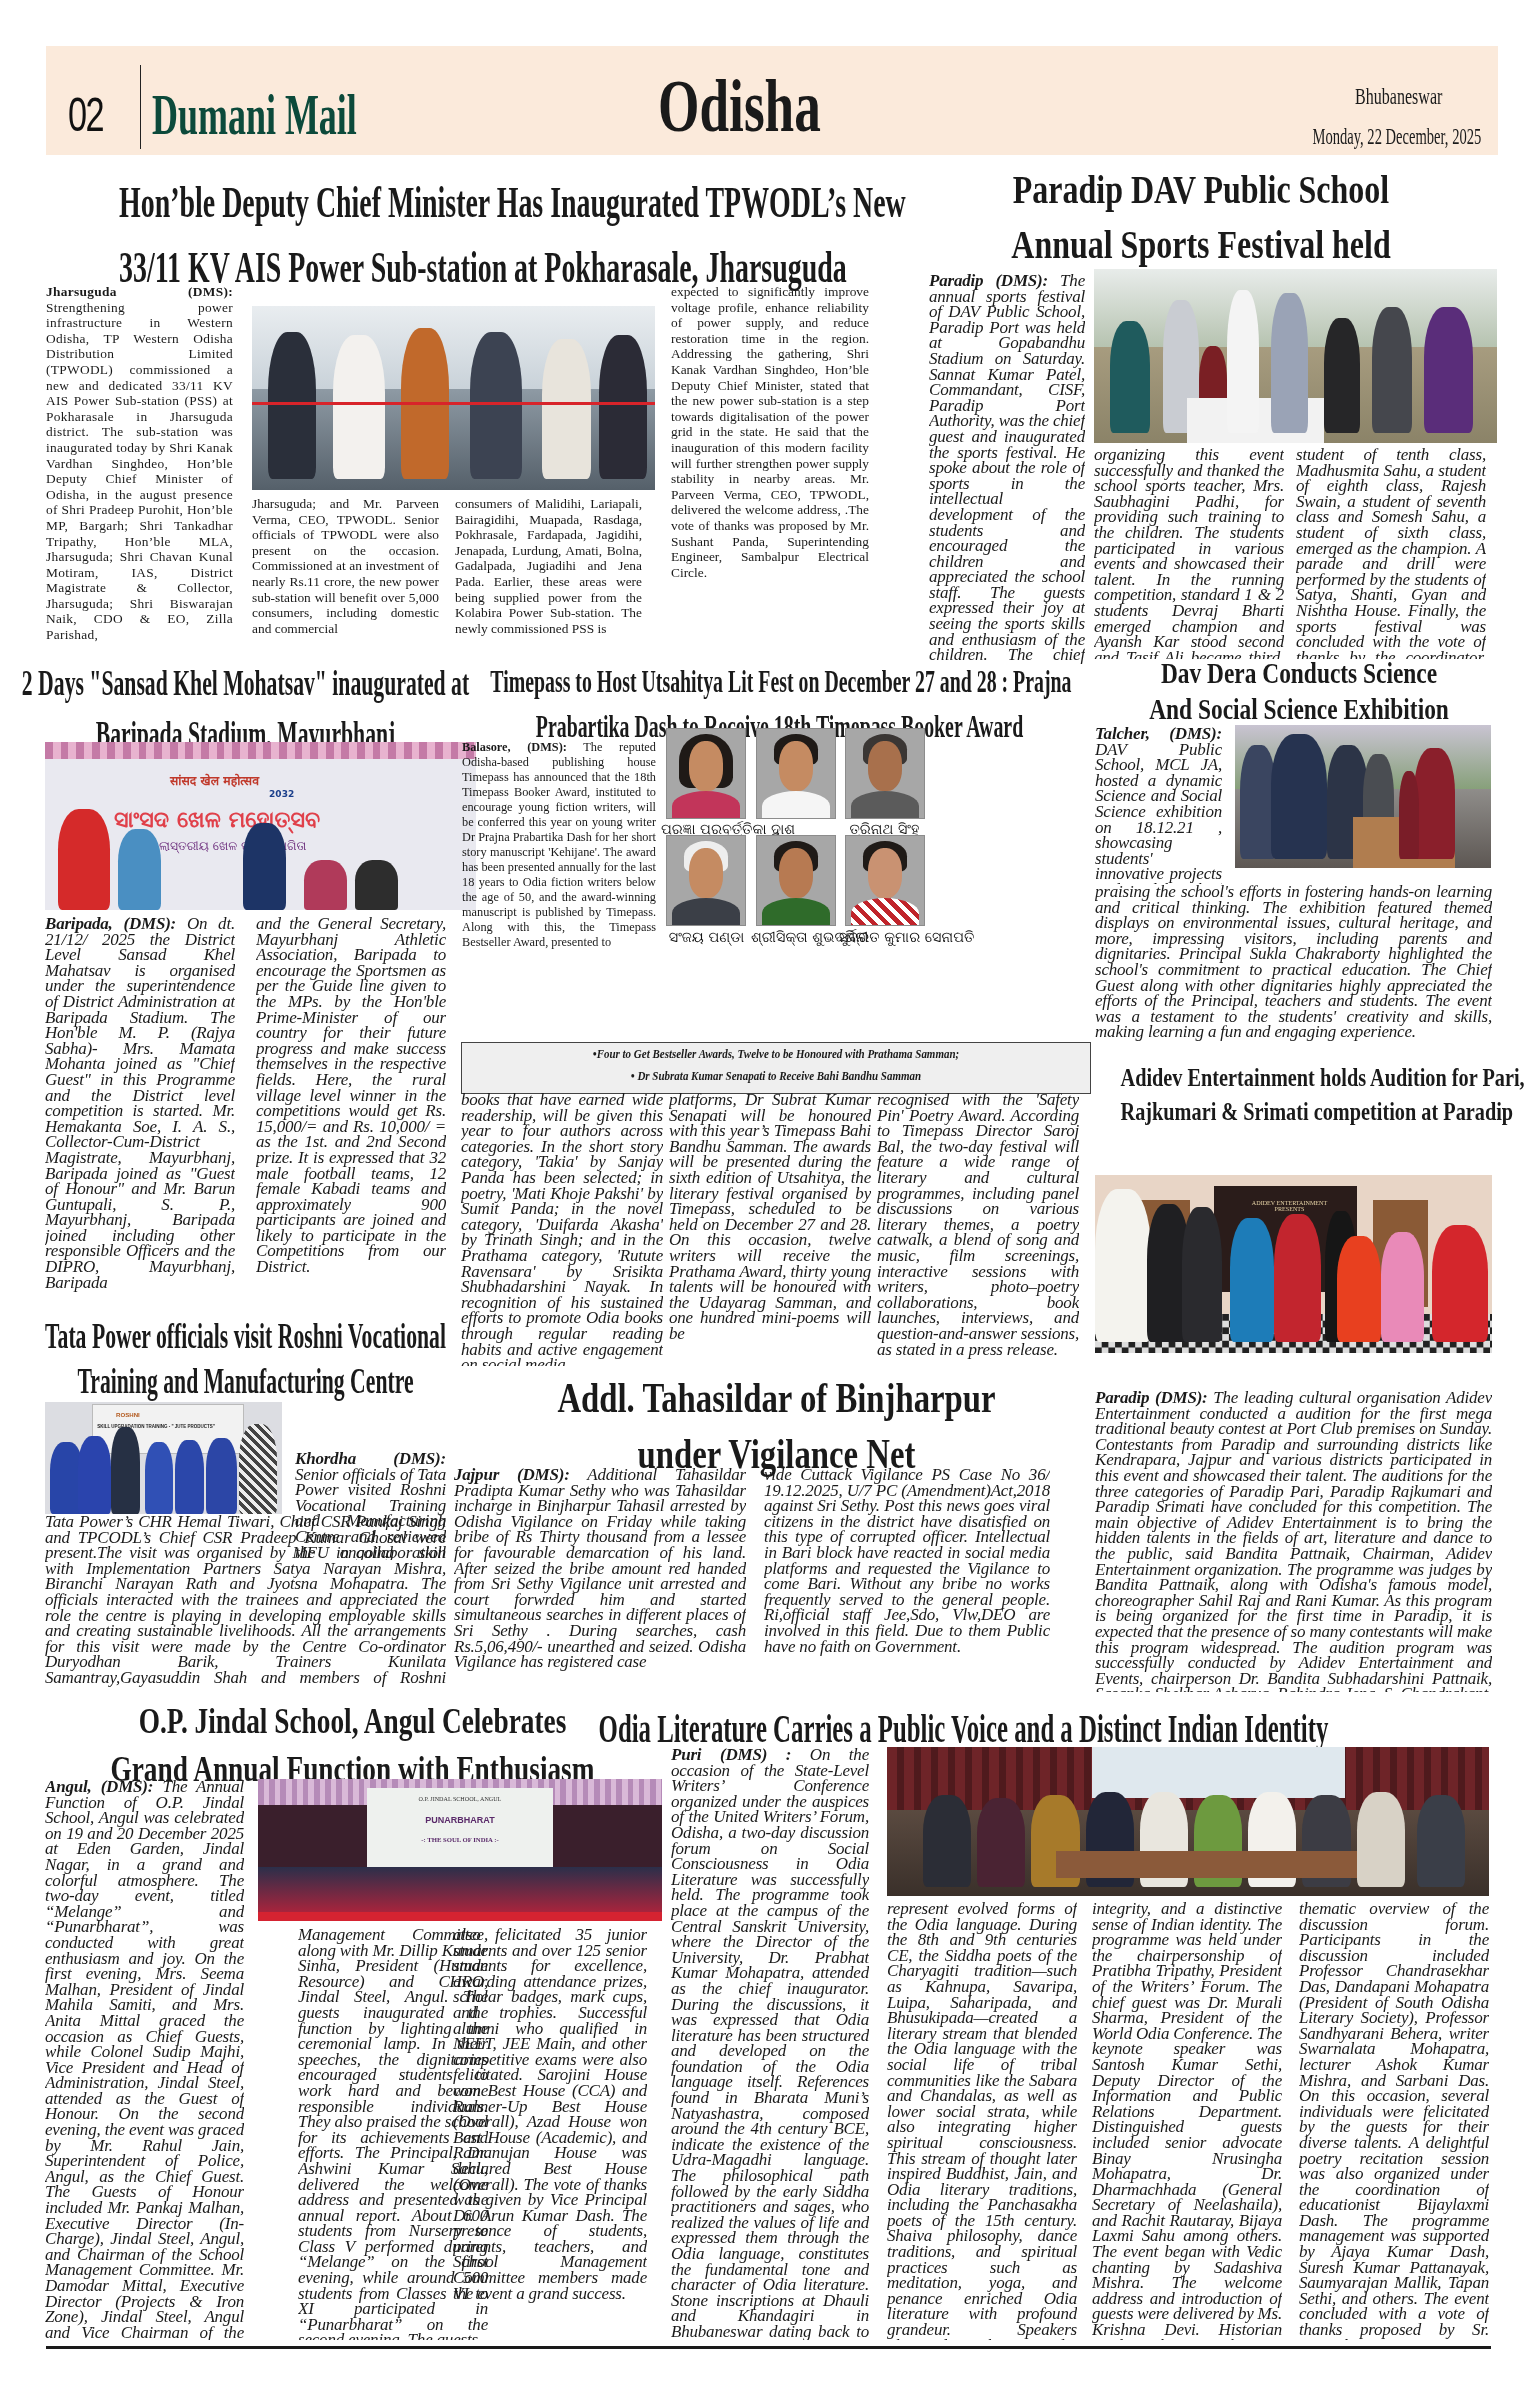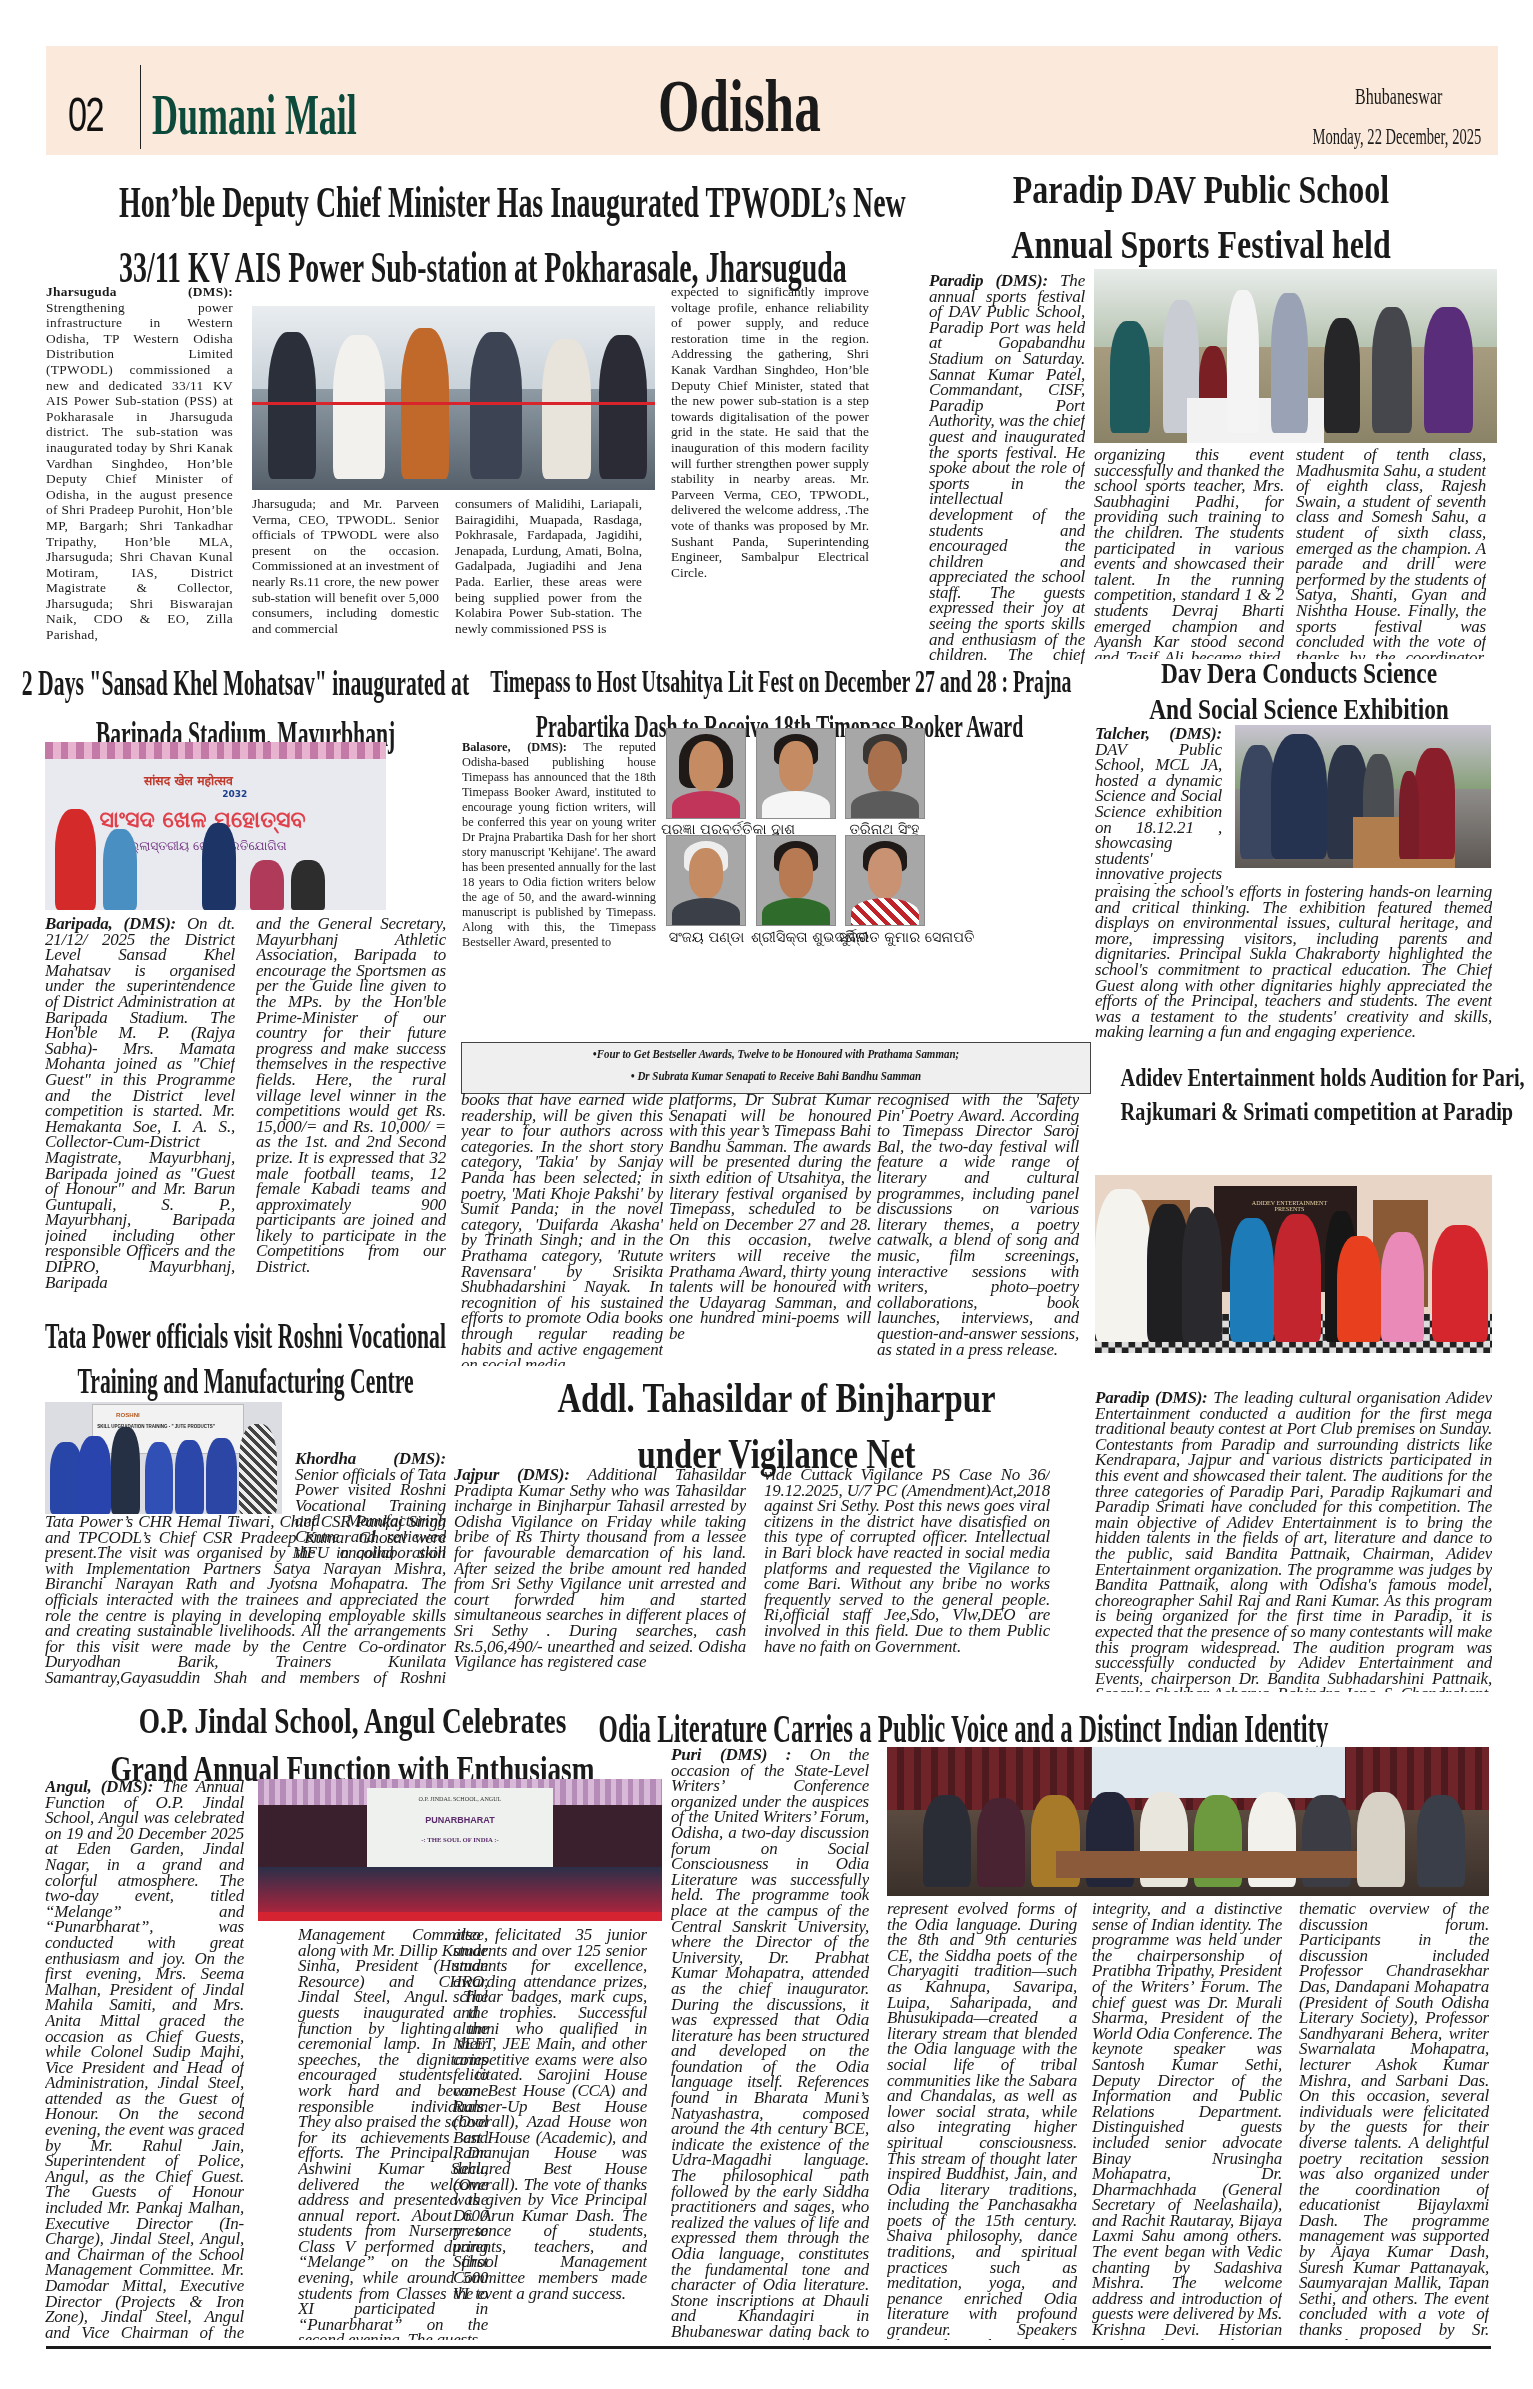--- a/index.html
+++ b/index.html
@@ -116,21 +116,21 @@
 </div>
 <div class="txt narrow" style="left:1296px; top:447px; width:190px; height:212px;">
   <p>student of tenth class, Madhusmita Sahu, a student of eighth class, Rajesh Swain, a student of seventh class and Somesh Sahu, a student of sixth class, emerged as the champion. A parade and drill were performed by the students of Satya, Shanti, Gyan and Nishtha House. Finally, the sports festival was concluded with the vote of thanks by the coordinator, Shri Hrishikesh Pradhan.</p>
 </div>
 
 <div class="hl cond" style="left:-140px; top:658px; width:771px; font-size:35px; line-height:51px;">
   <div>2 Days "Sansad Khel Mohatsav" inaugurated at</div>
   <div>Baripada Stadium, Mayurbhanj</div>
 </div>
 
-<div class="photo" style="left:45px; top:742px; width:341px; height:168px; background:#e9e9f0;">
+<div class="photo" style="left:45px; top:742px; width:431px; height:168px; background:#e9e9f0;">
   <div style="position:absolute; left:0; top:0; width:100%; height:10%; background:repeating-linear-gradient(90deg,#c47aa6 0 7.8px,#e8b3cf 7.8px 15.6px);"></div>
   <div style="position:absolute; left:29%; top:18%; font-family:'DejaVu Sans',sans-serif; font-size:12.3px; color:#c0392b; font-weight:bold;">सांसद खेल महोत्सव</div>
   <div style="position:absolute; left:52%; top:28%; font-family:'DejaVu Sans',sans-serif; font-size:9px; color:#1b3f8b; font-weight:bold;">2032</div>
   <div style="position:absolute; left:16%; top:38%; font-family:'DejaVu Sans',sans-serif; font-size:22.3px; color:#e0404a; font-weight:bold; white-space:nowrap;">ସାଂସଦ ଖେଳ ମହୋତ୍ସବ</div>
   <div style="position:absolute; left:22%; top:58%; font-family:'DejaVu Sans',sans-serif; font-size:12.3px; color:#6a2a7a; white-space:nowrap;">ଜିଲ୍ଲାସ୍ତରୀୟ ଖେଳ ପ୍ରତିଯୋଗିତା</div>
   <div class="person" style="left:3%; width:12%; height:60%; background:#d52a2a; bottom:0;"></div>
   <div class="person" style="left:17%; width:10%; height:48%; background:#4a8fc2; bottom:0;"></div>
   <div class="person" style="left:46%; width:10%; height:52%; background:#1d3466; bottom:0;"></div>
   <div class="person" style="left:60%; width:10%; height:30%; background:#b03a5a; bottom:0;"></div>
   <div class="person" style="left:72%; width:10%; height:30%; background:#2d2d2d; bottom:0;"></div>

